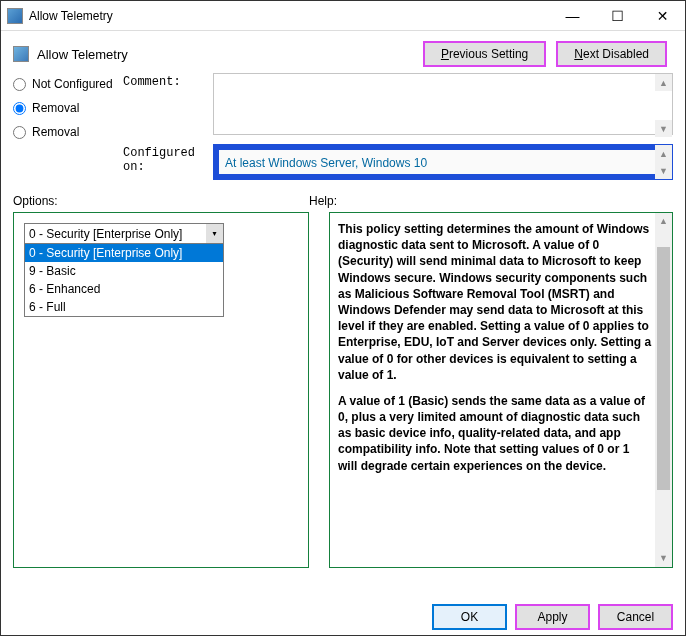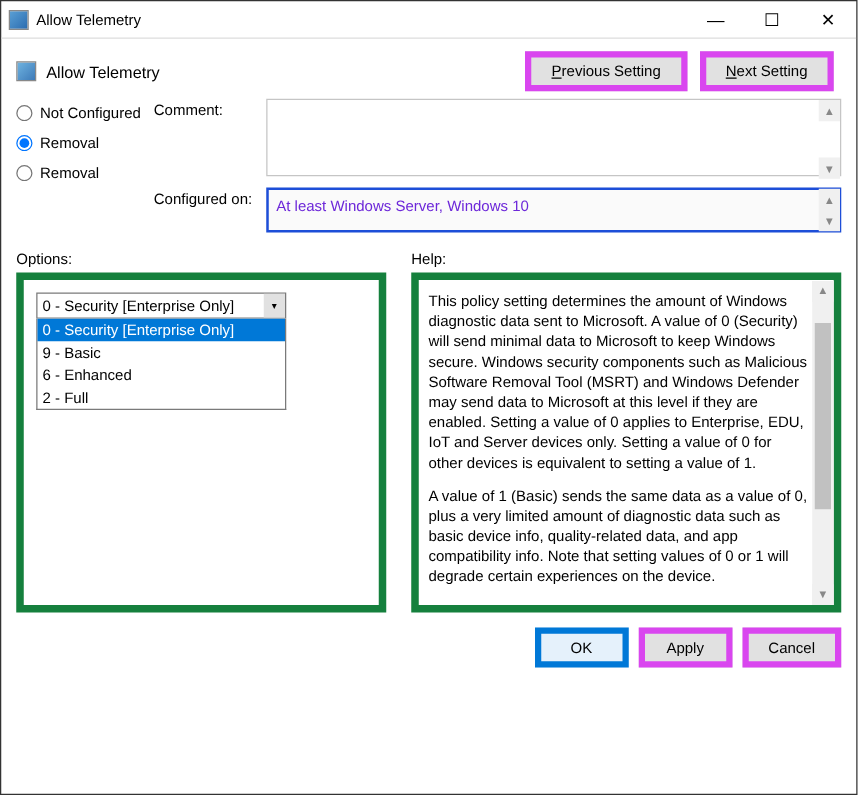--- a/index.html
+++ b/index.html
@@ -6,46 +6,46 @@
 body { margin: 0; background: #fff; width: 686px; height: 636px; border: 1px solid #333; overflow: hidden; }
 .titlebar { height: 30px; display: flex; align-items: center; border-bottom: 1px solid #ddd; }
 .titlebar-icon { width: 16px; height: 16px; margin: 0 6px; background: linear-gradient(135deg,#5a9fd4,#2b6cb0); border: 1px solid #888; }
 .titlebar-text { flex: 1; }
 .titlebar-btns { display: flex; height: 100%; }
 .titlebar-btn { width: 45px; display: flex; align-items: center; justify-content: center; font-size: 14px; }
 .header { display: flex; align-items: center; padding: 10px 12px 0; }
 .header-icon { width: 16px; height: 16px; margin-right: 8px; background: linear-gradient(135deg,#6fb3e0,#3d7ab8); border: 1px solid #888; }
 .header-title { flex: 1; font-size: 13px; }
 .nav-btns { display: flex; gap: 10px; margin-right: 6px; }
-.btn { border: 5px solid #d946ef; background: #e1e1e1; padding: 4px 16px; min-width: 75px; text-align: center; cursor: default; }
+.btn { border: 2px solid #d946ef; background: #e1e1e1; padding: 4px 16px; min-width: 75px; text-align: center; cursor: default; }
 .btn u { text-decoration: underline; }
 .row { display: flex; padding: 6px 12px; gap: 10px; }
 .radios { width: 100px; display: flex; flex-direction: column; gap: 10px; padding-top: 4px; }
 .radio { display: flex; align-items: center; gap: 6px; }
 .radio input { margin: 0; }
-.label-col { width: 80px; padding-top: 2px; }
+.label-col { width: 80px; padding-top: 2px; font-family: Liberation Mono, monospace; }
 .field-col { flex: 1; position: relative; }
 textarea.comment { width: 100%; height: 62px; border: 1px solid #c5c5c5; resize: none; padding: 4px; font-family: inherit; }
-.supported { width: 100%; height: 36px; border: 2px solid #1d4ed8; background: #fafafa; padding: 6px; color: #6d28d9; position: relative; }
+.supported { width: 100%; height: 36px; border: 6px solid #1d4ed8; background: #fafafa; padding: 6px; color: #0369a1; position: relative; }
 .scroll-arrows { position: absolute; right: 1px; top: 1px; bottom: 1px; width: 17px; display: flex; flex-direction: column; justify-content: space-between; }
 .scroll-arrow { height: 17px; background: #f0f0f0; display: flex; align-items: center; justify-content: center; font-size: 9px; color: #888; }
-.section-labels { display: flex; padding: 8px 12px 4px; gap: 20px; }
+.section-labels { display: flex; padding: 8px 12px 4px; }
 .opt-label { width: 296px; }
 .panels { display: flex; padding: 0 12px; gap: 20px; }
-.panel { border: 6px solid #15803d; height: 272px; overflow: hidden; position: relative; }
+.panel { border: 1px solid #15803d; height: 356px; overflow: hidden; position: relative; }
 .options-panel { width: 296px; padding: 10px; }
 .help-panel { flex: 1; padding: 8px 20px 8px 8px; overflow-y: auto; line-height: 1.35; }
-.help-panel p { margin: 0 0 10px; }
+.help-panel p { margin: 0 0 10px; font-weight: bold; }
 .dropdown { width: 200px; border: 1px solid #7a7a7a; height: 21px; display: flex; align-items: center; padding: 0 4px; background: #fff; position: relative; }
 .dropdown .dd-arrow { position: absolute; right: 0; top: 0; bottom: 0; width: 17px; background: #e1e1e1; display: flex; align-items: center; justify-content: center; font-size: 8px; }
 .dd-list { width: 200px; border: 1px solid #7a7a7a; border-top: 0; background: #fff; position: absolute; }
 .dd-item { padding: 2px 4px; }
 .dd-item.selected { background: #0078d7; color: #fff; }
 .footer { display: flex; justify-content: flex-end; gap: 8px; padding: 12px; }
-.footer .btn { min-width: 75px; }
+.footer .btn { min-width: 75px; margin-top: 24px; }
 .help-scroll { position: absolute; right: 0; top: 0; bottom: 0; width: 17px; background: #f0f0f0; display: flex; flex-direction: column; }
 .help-scroll .thumb { flex: 1; margin: 17px 2px 60px; background: #c1c1c1; }
 </style>
 </head>
 <body>
 
 <div class="titlebar">
   <div class="titlebar-icon"></div>
   <div class="titlebar-text">Allow Telemetry</div>
   <div class="titlebar-btns">
@@ -53,21 +53,21 @@
     <div class="titlebar-btn">☐</div>
     <div class="titlebar-btn">✕</div>
   </div>
 </div>
 
 <div class="header">
   <div class="header-icon"></div>
   <div class="header-title">Allow Telemetry</div>
   <div class="nav-btns">
     <div class="btn"><u>P</u><span>revious Setting</span></div>
-    <div class="btn"><u>N</u><span>ext Setting</span></div>
+    <div class="btn"><u>N</u><span>ext Disabled</span></div>
   </div>
 </div>
 
 <div class="row">
   <div class="radios">
     <label class="radio">
       <input type="radio" name="state" style="">
       <span>Not Configured</span>
     </label>
     <label class="radio">
@@ -113,21 +113,21 @@
 <div class="panels">
   <div class="panel options-panel">
     <div class="dropdown">
       <span>0 - Security [Enterprise Only]</span>
       <div class="dd-arrow">▾</div>
     </div>
     <div class="dd-list">
       <div class="dd-item selected">0 - Security [Enterprise Only]</div>
       <div class="dd-item">9 - Basic</div>
       <div class="dd-item">6 - Enhanced</div>
-      <div class="dd-item">2 - Full</div>
+      <div class="dd-item">6 - Full</div>
     </div>
   </div>
   <div class="panel help-panel">
     <p>This policy setting determines the amount of Windows diagnostic data sent to Microsoft. A value of 0 (Security) will send minimal data to Microsoft to keep Windows secure. Windows security components such as Malicious Software Removal Tool (MSRT) and Windows Defender may send data to Microsoft at this level if they are enabled. Setting a value of 0 applies to Enterprise, EDU, IoT and Server devices only. Setting a value of 0 for other devices is equivalent to setting a value of 1.</p>
     <p>A value of 1 (Basic) sends the same data as a value of 0, plus a very limited amount of diagnostic data such as basic device info, quality-related data, and app compatibility info. Note that setting values of 0 or 1 will degrade certain experiences on the device.</p>
 
     <div class="help-scroll">
       <div class="scroll-arrow">▲</div>
       <div class="thumb"></div>
       <div class="scroll-arrow">▼</div>

